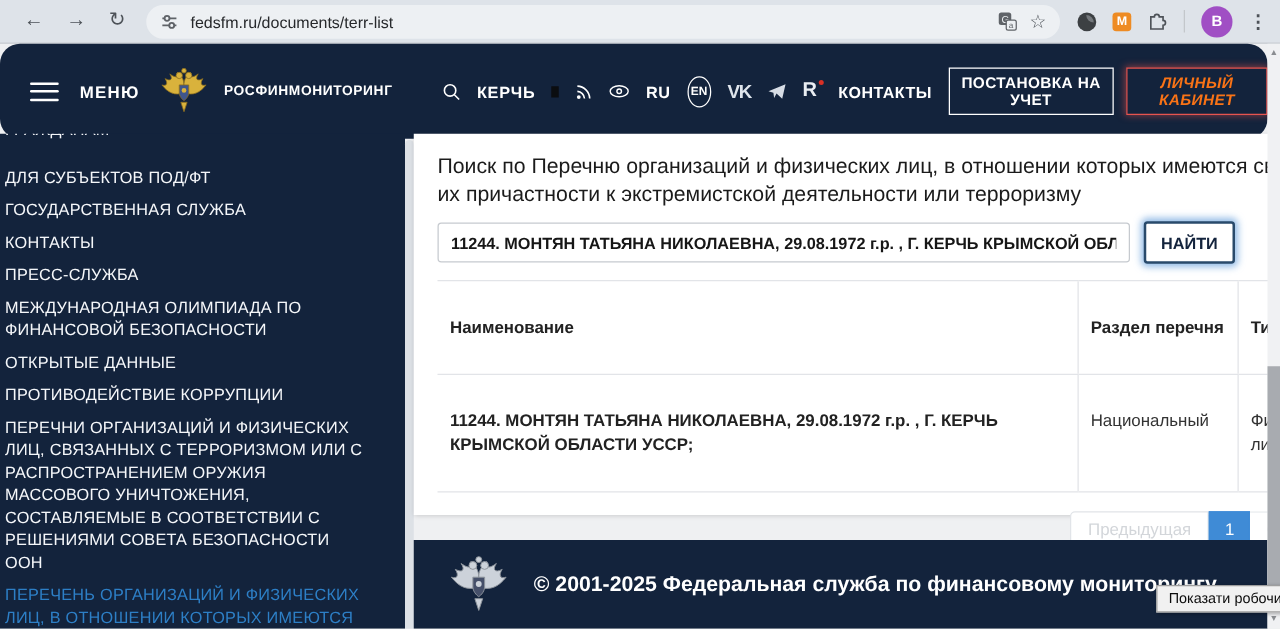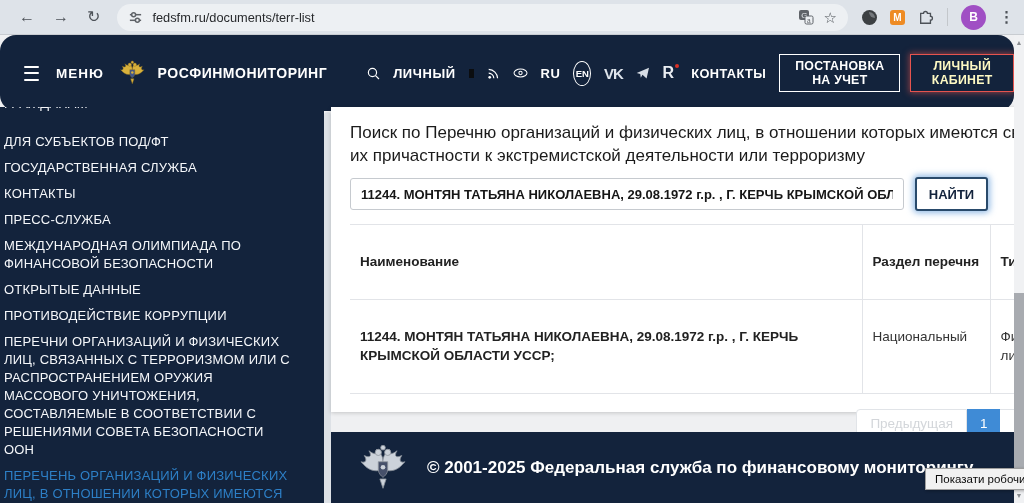--- a/index.html
+++ b/index.html
@@ -30,36 +30,36 @@
   .kebab { color:#4d5258; font-size:15px; font-weight:bold; letter-spacing:0; }
 
   
   .site-header { position:absolute; top:35px; left:0; width:1014px; height:76px;
     background:#13233c; color:#fff; display:flex; align-items:center; padding-left:24px;border-radius:16px; }
   .hamburger { width:26px; height:15px; display:flex; flex-direction:column;
     justify-content:space-between; cursor:pointer; }
   .hamburger span { display:block; height:2px; background:#fff; border-radius:2px; }
   .menu-label { margin-left:17px; font-size:13.5px; font-weight:600; letter-spacing:1px; cursor:pointer; }
   .logo-eagle { margin-left:15px; }
-  .brand { margin-left:12px; font-size:14px; font-weight:700; letter-spacing:.5px; }
+  .brand { margin-left:12px; font-size:11px; font-weight:700; letter-spacing:.5px; }
   .hdr-tools { display:flex; align-items:center; gap:13px; margin-left:40px; }
   .search-label { font-size:13px; font-weight:600; letter-spacing:.6px; cursor:pointer; }
   .cursor-sq { width:7px; height:9px; background:#0b0d10; }
   .lang-ru { font-size:13px; font-weight:700; letter-spacing:.5px; cursor:pointer; }
   .lang-en { width:25px; height:25px; border:1.5px solid #fff; border-radius:50%;
     font-size:9.5px; font-weight:700; display:flex; align-items:center; justify-content:center; cursor:pointer; }
   .vk { font-size:15px; font-weight:800; letter-spacing:-1px; color:#dfe5ec; cursor:pointer; }
   .rutube { position:relative; font-size:16px; font-weight:800; color:#e9edf2; cursor:pointer; padding-right:4px; }
   .rutube i { position:absolute; top:0; right:-1px; width:4px; height:4px; border-radius:50%;
     background:#d93025; }
   .contacts { font-size:12.8px; font-weight:600; letter-spacing:.4px; cursor:pointer; }
   .btn-outline { background:transparent; border:1px solid #fff; color:#fff; font-family:inherit;
     font-size:12.3px; font-weight:600; letter-spacing:.3px; padding:4px 9px; cursor:pointer; }
-  .btn-red { border:1px solid #e6544f; color:#fef9c3; margin-left:-3px;
-    box-shadow:0 0 6px 1px rgba(235,84,74,.55); }
+  .btn-red { border:1px solid #e6544f; color:#f97316; margin-left:-3px;
+    box-shadow:0 0 6px 1px rgba(235,84,74,.55);font-style:italic; }
 
   
   .sidebar { position:absolute; top:107px; left:0; width:324px; bottom:0;
     background:#13233c; overflow:hidden; padding:0 30px 0 4px; }
   .side-item { display:block; color:#f5f7fa; font-size:13px; line-height:18px;
     font-weight:500; letter-spacing:.2px; padding:4px 0; text-decoration:none; cursor:pointer; }
   .side-item.clipped { margin-top:-16px; margin-bottom:12px; }
   .side-item.active { color:#2d7fc6; }
   .side-scrollbar { position:absolute; top:112px; left:324px; width:7px; bottom:0;
     background:#dde1e6; border-radius:4px 4px 0 0; }
@@ -158,21 +158,21 @@
       <path d="M26 24 h12 v10 c0 6 -6 10 -6 10 s-6 -4 -6 -10 Z" fill="#3f568c"></path>
       <circle cx="32" cy="31" r="3" fill="#d9b23c" stroke="none"></circle>
     </g>
   </svg>
   <span class="brand">РОСФИНМОНИТОРИНГ</span>
   <div class="hdr-tools">
     <svg width="19" height="19" viewBox="0 0 19 19">
       <circle cx="8" cy="8" r="6" fill="none" stroke="#fff" stroke-width="1.7"></circle>
       <line x1="12.5" y1="12.5" x2="17.5" y2="17.5" stroke="#fff" stroke-width="1.7"></line>
     </svg>
-    <span class="search-label">ЛИЧНЫЙ</span>
+    <span class="search-label">КЕРЧЬ</span>
     <span class="cursor-sq"></span>
     <svg width="19" height="19" viewBox="0 0 19 19">
       <circle cx="4" cy="15" r="2" fill="#fff"></circle>
       <path d="M2.5 9 a8 8 0 0 1 7.5 7.5 M2.5 3.5 a13.5 13.5 0 0 1 13 13" fill="none" stroke="#fff" stroke-width="1.7"></path>
     </svg>
     <svg width="22" height="14" viewBox="0 0 22 14">
       <ellipse cx="11" cy="7" rx="9.5" ry="5.8" fill="none" stroke="#fff" stroke-width="1.5"></ellipse>
       <circle cx="11" cy="7" r="2.4" fill="none" stroke="#fff" stroke-width="1.5"></circle>
     </svg>
     <span class="lang-ru">RU</span>

